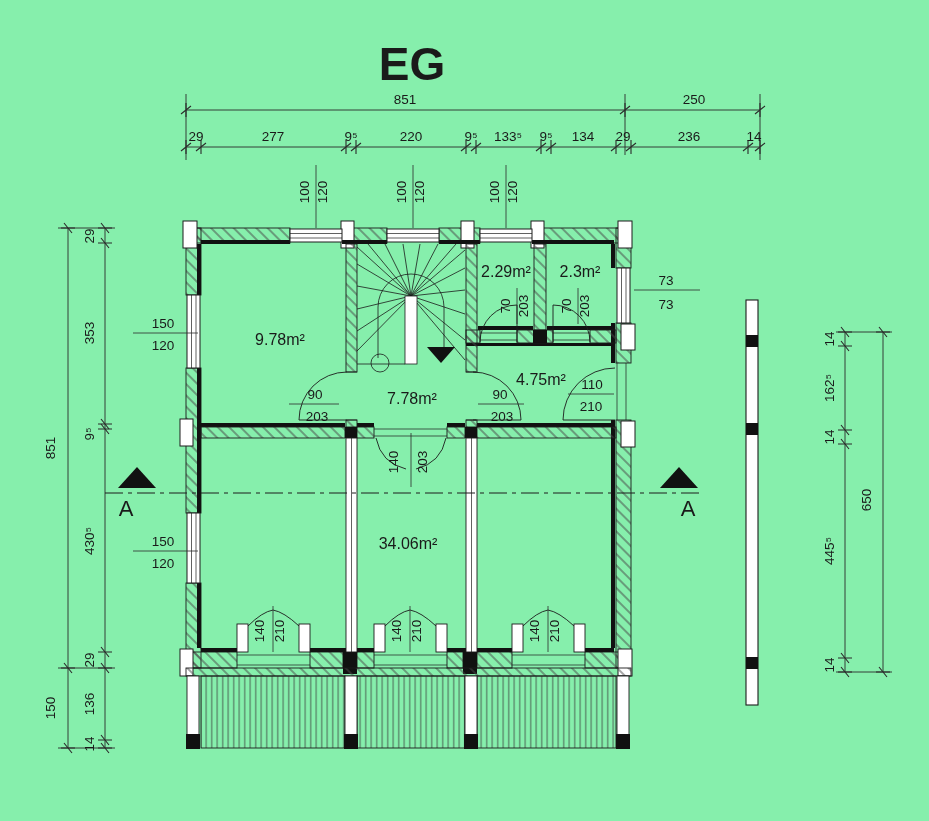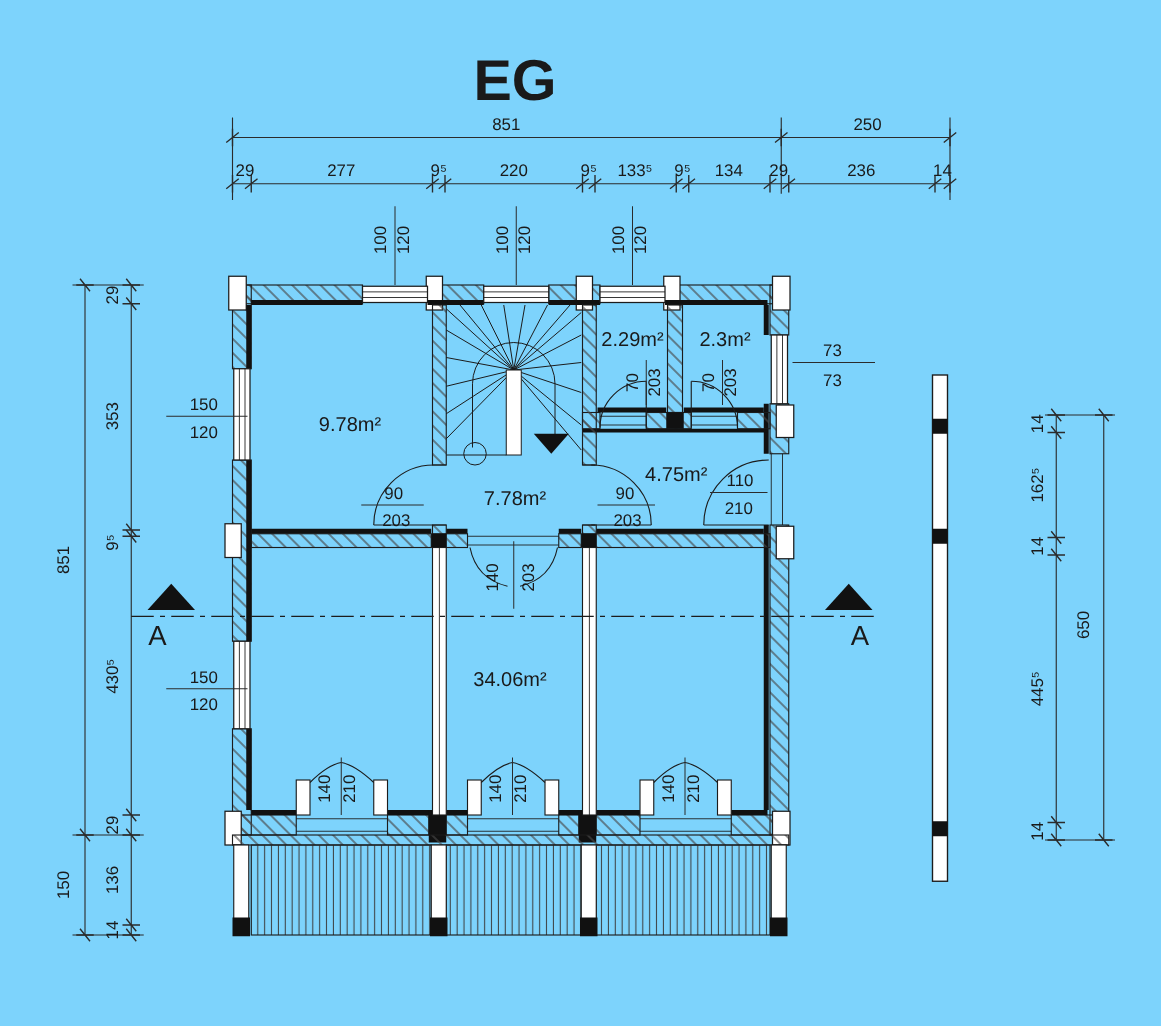--- a/index.html
+++ b/index.html
@@ -1,16 +1,16 @@
 <!DOCTYPE html>
 <html><head>
 <meta charset="utf-8">
 <style>
   html,body{margin:0;padding:0;background:#ffffff;}
-  .page{position:relative;width:929px;height:821px;background:#7dd3fc;overflow:hidden;
+  .page{position:relative;width:929px;height:821px;background:#86efac;overflow:hidden;
         font-family:"Liberation Sans", sans-serif;}
   svg{display:block;}
   text{fill:#1a1a1a;font-family:"Liberation Sans", sans-serif;}
   .dim{font-size:13.5px;}
   .room{font-size:16px;}
   .ttl{font-size:46px;font-weight:bold;}
   .sec{font-size:22px;}
 </style>
 </head>
 <body>

